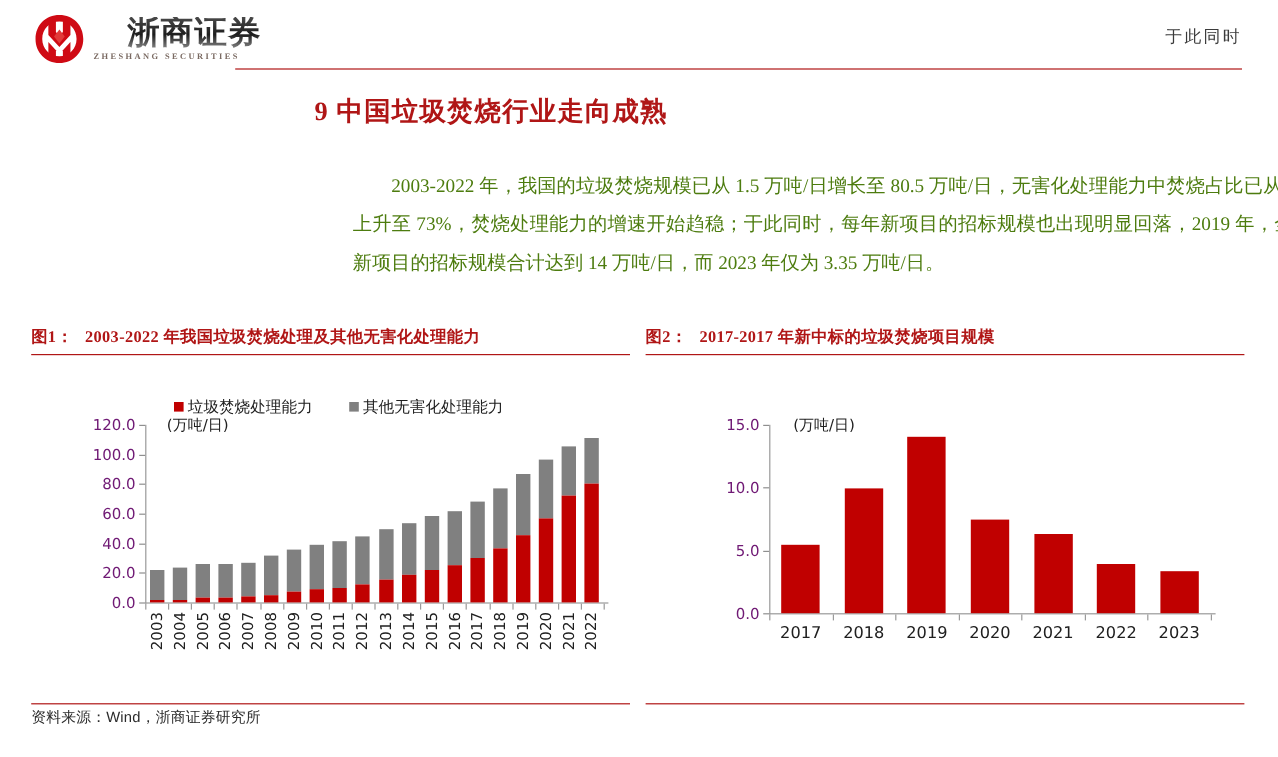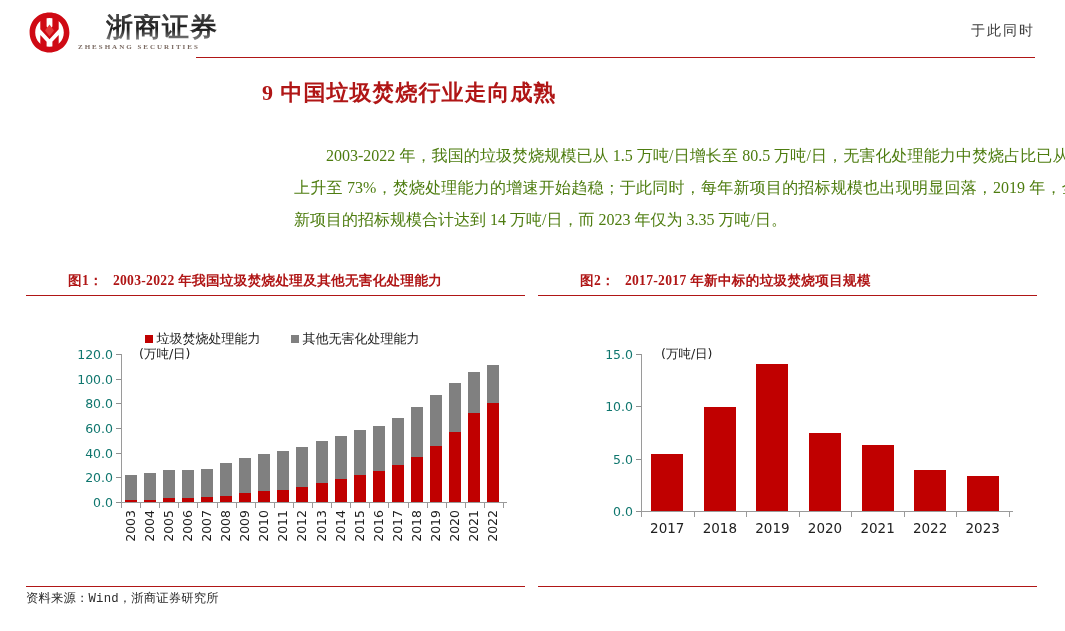--- a/index.html
+++ b/index.html
@@ -71,28 +71,28 @@
   .fig{
     position:absolute;top:272px;width:512px;height:345px;
   }
   .fig.left{left:26px;}
   .fig.right{left:538px;}
   .fig-cap{
     font-size:13.6px;color:#b01616;font-weight:bold;
     white-space:nowrap;letter-spacing:.3px;
     font-family:"Liberation Serif","DejaVu Serif",serif;
   }
-  .fig-cap .num{margin-right:10px;margin-left:42px;}
+  .fig-cap .num{margin-right:10px;}
   .fig-rule{
     margin-top:5px;width:499px;height:0;border-top:1.2px solid #b01616;
   }
   .fig-source{
     position:absolute;left:0;bottom:10px;width:500px;
     font-size:12.3px;color:#2b2b2b;letter-spacing:.2px;
-    font-family:Liberation Mono, monospace;
+    font-family:Liberation Sans, sans-serif;
   }
   .fig-foot-rule{
     position:absolute;left:0;bottom:30px;width:499px;height:0;
     border-top:1.2px solid #b01616;
   }
 
   
   .chart-area{position:absolute;left:0;top:34px;width:512px;height:268px;}
   .legend{
     position:absolute;top:24px;left:0;width:512px;
@@ -104,21 +104,21 @@
   .swatch{width:8px;height:8px;display:inline-block;}
   .sw-red{background:#c00000;}
   .sw-gray{background:#808080;}
 
   .plot{
     position:absolute;
     font-family:"DejaVu Sans","Liberation Sans",sans-serif;
   }
   .ytick{
     position:absolute;right:0;transform:translateY(-50%);
-    font-size:12.5px;color:#0f766e;white-space:nowrap;text-align:left;
+    font-size:12.5px;color:#701a75;white-space:nowrap;text-align:left;
   }
   .ytickmark{position:absolute;width:5px;height:1px;background:#8f8f8f;}
   .axis-y-line{position:absolute;width:1px;background:#9a9a9a;}
   .axis-x-line{position:absolute;height:1px;background:#9a9a9a;}
   .unit-lbl{
     position:absolute;font-size:12.5px;color:#202020;white-space:nowrap;
     font-family:"DejaVu Sans","Liberation Sans",sans-serif;
   }
   .bar{position:absolute;}
   .seg-red{background:#c00000;position:absolute;left:0;width:100%;}

